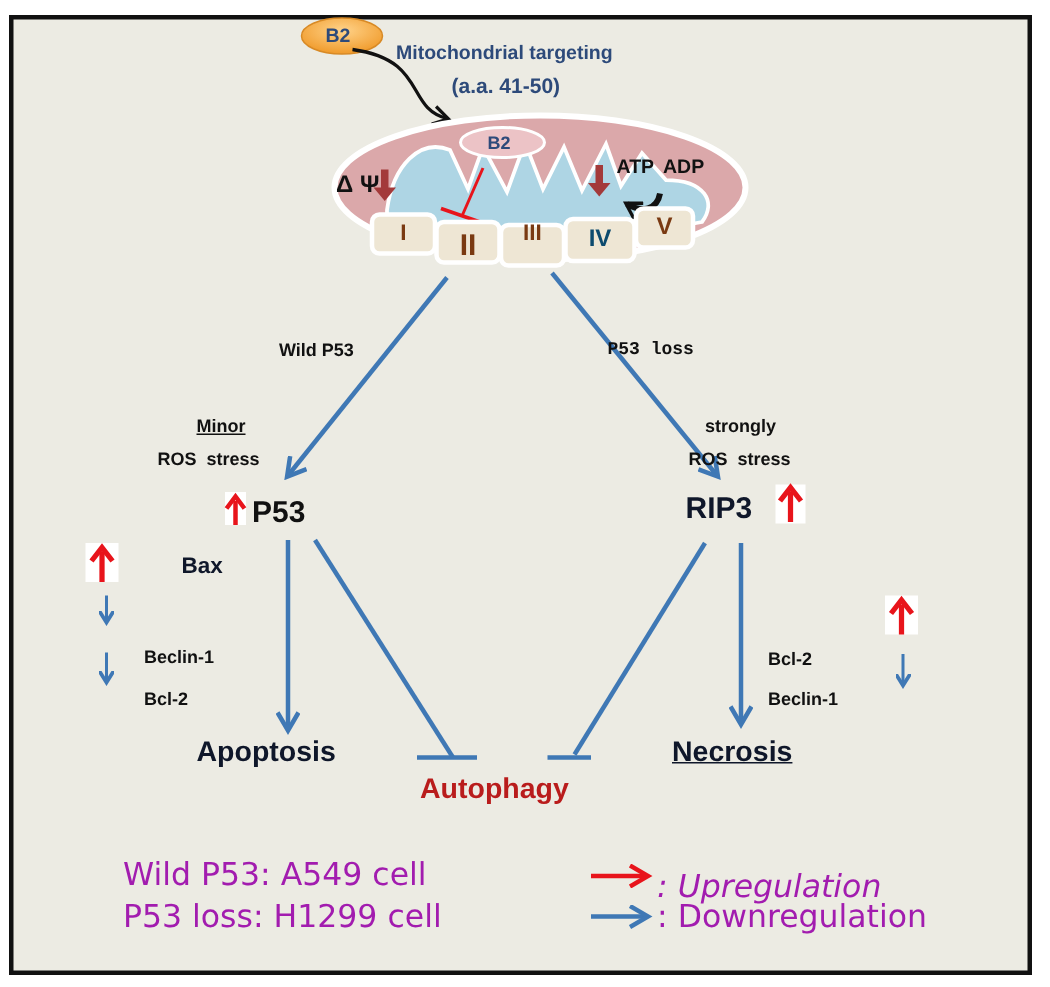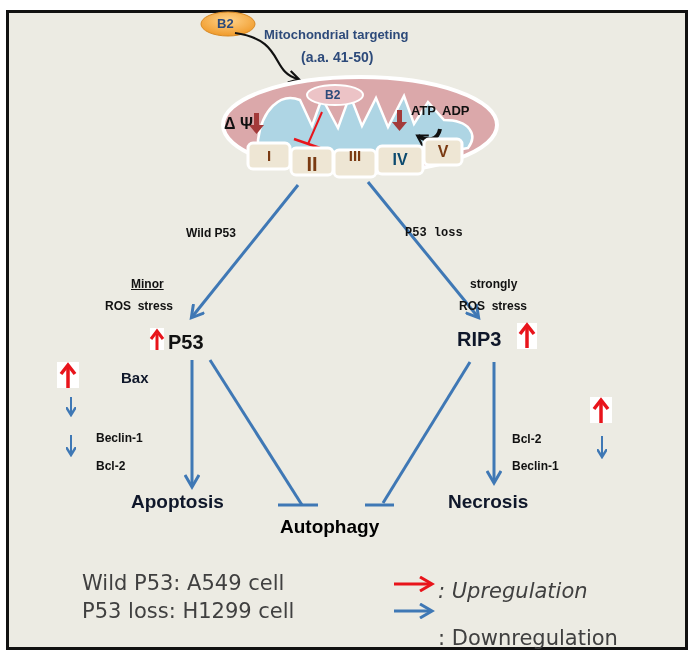--- a/index.html
+++ b/index.html
@@ -2,22 +2,22 @@
 <html><head>
 <meta charset="utf-8">
 <style>
   html, body { margin: 0; padding: 0; background: #ffffff; }
   body { width: 700px; height: 658px; position: relative; overflow: hidden; font-family: "Liberation Sans", sans-serif; }
   .frame { position: absolute; left: 6px; top: 10px; width: 676px; height: 634px; border: 3px solid #111; background: #ecebe3; box-sizing: content-box; }
   svg.diagram { position: absolute; left: 0; top: 0; width: 700px; height: 658px; }
   .lbl { position: absolute; white-space: nowrap; font-weight: bold; color: #111; line-height: 1; }
   .blk { font-size: 12px; margin-top: 30px; }
   .red { color: #0f172a; }
-  .blue { color: #000000; }
-  .legend { position: absolute; font-weight: normal; font-size: 21px; color: #404040; white-space: nowrap; line-height: 1; font-family: "DejaVu Sans", sans-serif; }
+  .blue { color: #b91c1c; }
+  .legend { position: absolute; font-weight: normal; font-size: 21px; color: #a21caf; white-space: nowrap; line-height: 1; font-family: "DejaVu Sans", sans-serif; }
   .upbox { position: absolute; background: #ffffff; width: 22px; height: 26px; }
   .navy { color: #2d4a7a; }
 </style>
 </head>
 <body>
 
 <div class="frame"></div>
 
 <svg class="diagram" viewBox="0 0 700 658">
   <defs>
@@ -151,21 +151,21 @@
 <div class="lbl blk" style="left:96px;top:402px;">Beclin-1</div>
 <div class="lbl blk" style="left:96px;top:430px;">Bcl-2</div>
 <div class="lbl red" style="left:131px;top:492px;font-size:19px;">Apoptosis</div>
 
 <div class="lbl blk" style="left:405px;top:197px;font-family:Liberation Mono, monospace;">P53 loss</div>
 <div class="lbl blk" style="left:470px;top:248px;text-align:center;">strongly</div>
 <div class="lbl blk" style="left:459px;top:270px;white-space:pre;">ROS  stress</div>
 <div class="lbl red" style="left:457px;top:329px;font-size:20px;">RIP3</div>
 <div class="lbl blk" style="left:512px;top:403px;">Bcl-2</div>
 <div class="lbl blk" style="left:512px;top:430px;">Beclin-1</div>
-<div class="lbl red" style="left:448px;top:492px;font-size:19px;">Necrosis</div>
+<div class="lbl red" style="left:448px;top:492px;font-size:19px;text-decoration:underline;">Necrosis</div>
 
 <div class="lbl blue" style="left:280px;top:517px;font-size:19px;">Autophagy</div>
 
 <div class="legend" style="left:82px;top:573px;">Wild P53: A549 cell</div>
 <div class="legend" style="left:82px;top:601px;">P53 loss: H1299 cell</div>
 
 <div class="legend" style="left:438px;top:581px;font-style:italic;">: Upregulation</div>
-<div class="legend" style="left:438px;top:601px;margin-top:27px;">: Downregulation</div>
+<div class="legend" style="left:438px;top:601px;">: Downregulation</div>
 
 </body></html>

